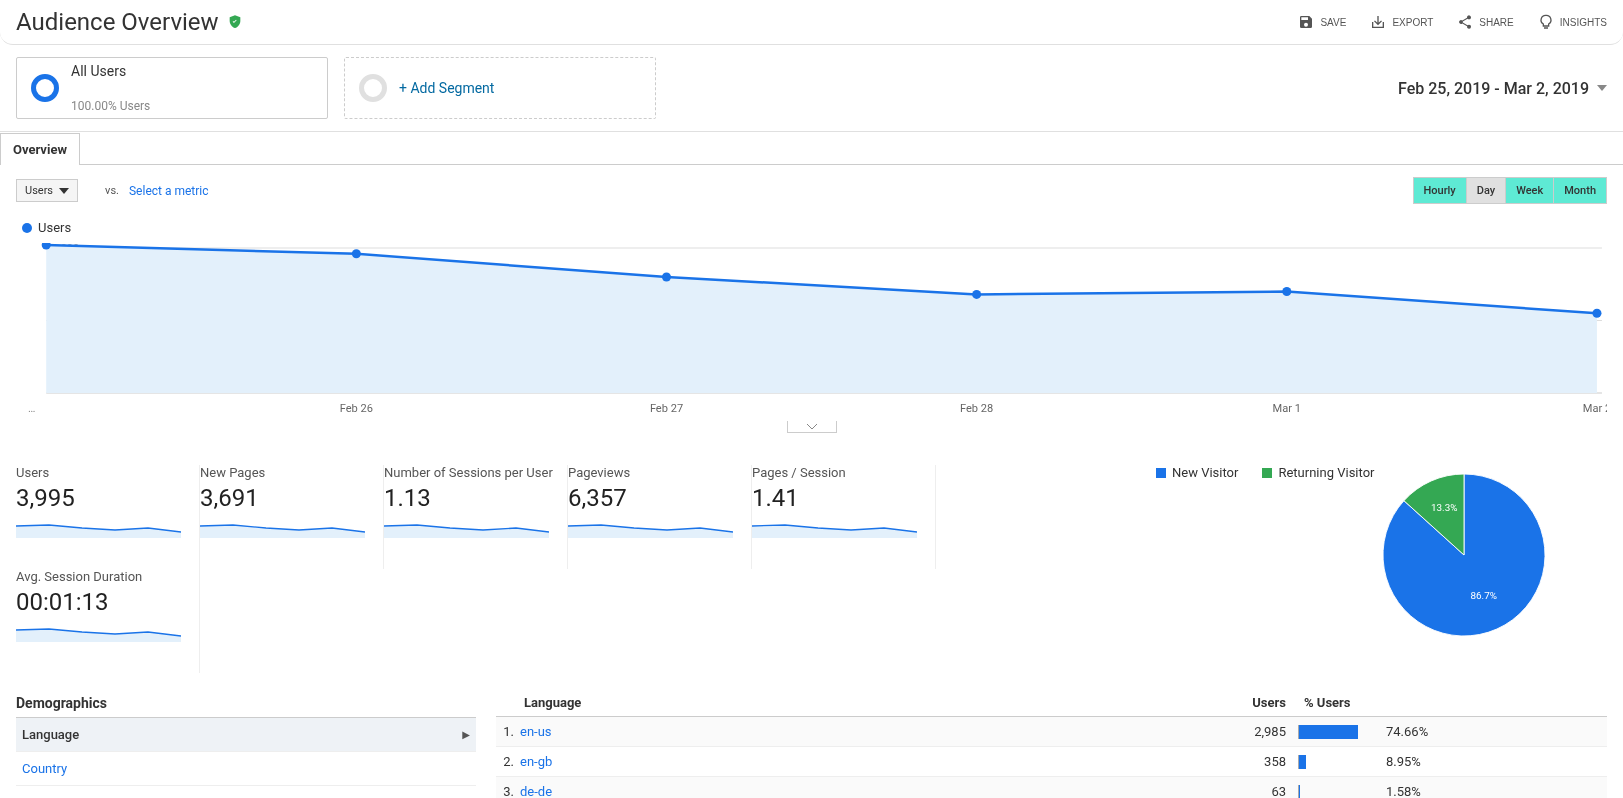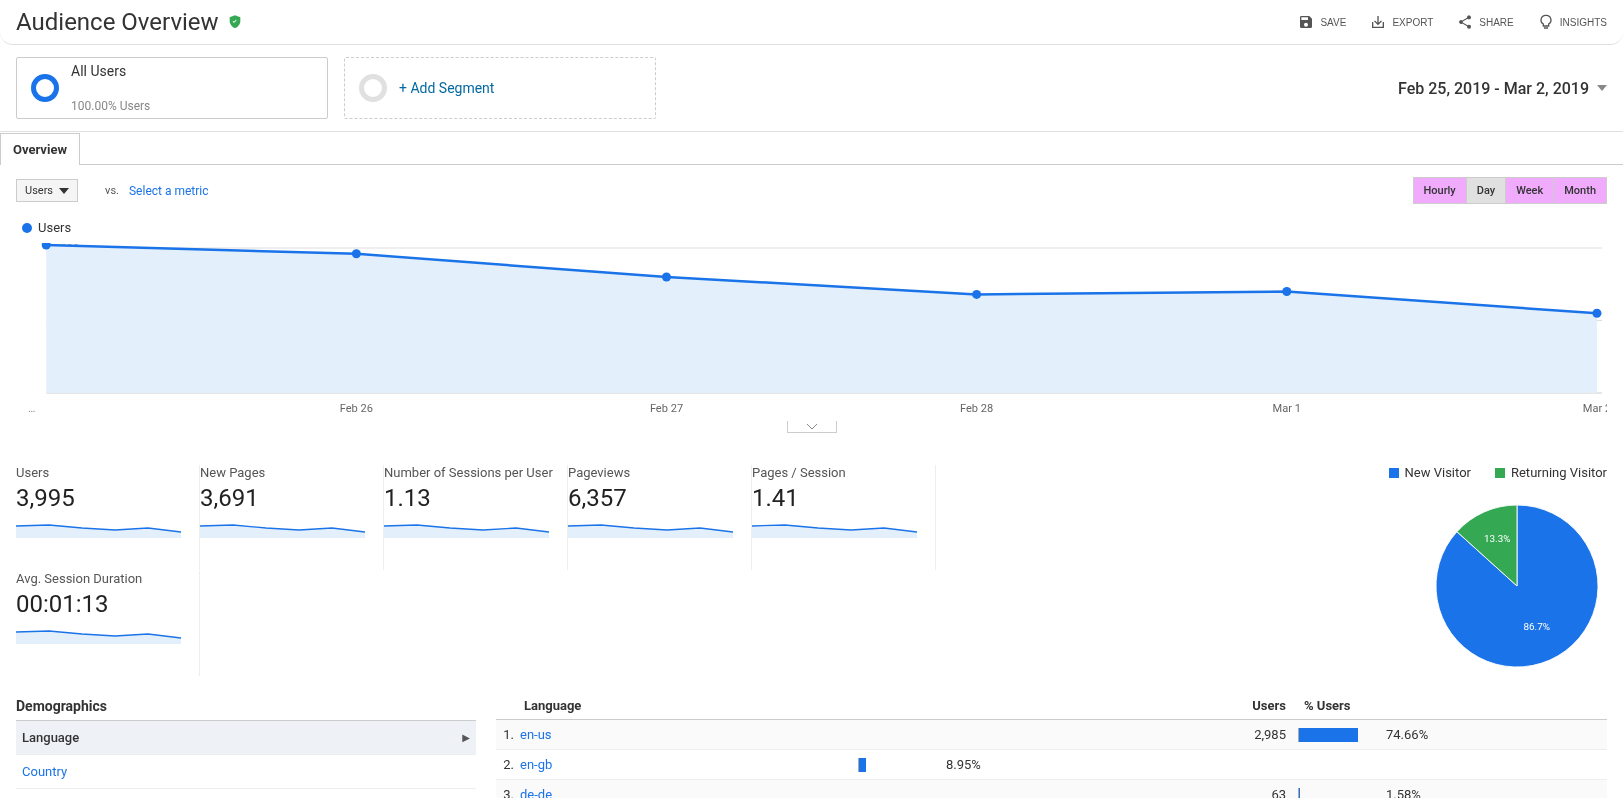--- a/index.html
+++ b/index.html
@@ -25,38 +25,38 @@
   
   .tab-row { border-bottom: 1px solid #ccc; padding-left: 0; }
   .tab { display: inline-block; border: 1px solid #ccc; border-bottom: none; padding: 8px 12px; font-size: 13px; font-weight: 700; background: #fff; position: relative; top: 1px; cursor: pointer; }
   
   .controls-row { display: flex; justify-content: space-between; align-items: center; padding: 12px 16px; }
   .controls-left { display: flex; align-items: center; gap: 10px; }
   .metric-dropdown { border: 1px solid #ccc; background: #f5f5f5; padding: 4px 8px; font-size: 11px; display: flex; align-items: center; gap: 6px; cursor: pointer; }
   .vs-label { font-size: 11px; color: #555; margin-left: 17px; }
   .select-metric { color: #1a73e8; font-size: 12px; cursor: pointer; }
   .granularity { display: flex; border: 1px solid #ccc; }
-  .gran-btn { padding: 6px 10px; font-size: 11px; border-right: 1px solid #ccc; background: #f0abfc; cursor: pointer; font-weight: 500; }
+  .gran-btn { padding: 6px 10px; font-size: 11px; border-right: 1px solid #ccc; background: #5eead4; cursor: pointer; font-weight: 500; }
   .gran-btn:last-child { border-right: none; }
   .gran-btn.active { background: #e0e0e0; }
   
   .chart-section { padding: 0 16px 16px 16px; }
   .chart-legend { display: flex; align-items: center; gap: 6px; padding: 4px 0 8px 6px; font-size: 13px; }
   .legend-dot { width: 10px; height: 10px; background: #1a73e8; border-radius: 50%; }
   .main-chart { width: 100%; height: 175px; }
   .collapse-handle { width: 50px; height: 12px; margin: 0 auto; border: 1px solid #ccc; border-top: none; display: flex; align-items: center; justify-content: center; cursor: pointer; }
   
   .metrics-row { display: flex; padding: 16px; gap: 0; flex-wrap: wrap; }
   .metrics-grid { display: flex; flex-wrap: wrap; width: 1140px; }
   .metric-card { width: 184px; padding: 0 12px 28px 0; border-right: 1px solid #eee; cursor: pointer; }
   .metric-card .label { font-size: 13px; color: #555; margin-bottom: 4px; }
   .metric-card .value { font-size: 24px; color: #222; font-weight: 400; }
   .sparkline { width: 165px; height: 20px; margin-top: 6px; }
   
-  .pie-section { flex: 1; display: flex; flex-direction: column; align-items: flex-end; }
+  .pie-section { flex: 1; display: flex; flex-direction: row; align-items: flex-start; }
   .pie-legend { display: flex; gap: 24px; font-size: 13px; margin-bottom: 16px; }
   .pie-legend-item { display: flex; align-items: center; gap: 6px; }
   .sq { width: 10px; height: 10px; }
   .pie-chart { width: 180px; height: 180px; }
   
   .bottom-section { display: flex; padding: 0 16px 16px 16px; gap: 20px; }
   .demo-col { width: 460px; }
   .demo-header, .system-header { font-size: 14px; font-weight: 700; border-bottom: 1px solid #ccc; padding: 6px 0; }
   .demo-item { padding: 9px 6px; border-bottom: 1px solid #eee; font-size: 13px; cursor: pointer; display: flex; justify-content: space-between; align-items: center; }
   .demo-item.sel { background: #eef2f6; font-weight: 500; }
@@ -287,20 +287,21 @@
       <span class="bar-cell">
         <span class="bar-track">
               <div class="bar-fill" style="width:74.66%"></div>
             </span>
         <span>74.66%</span>
       </span>
         </div>
         <div class="lang-row">
       <span class="idx">2.</span>
       <span class="lang-link">en-gb</span>
+      <span class="users-val">358</span>
       <span class="bar-cell">
         <span class="bar-track">
               <div class="bar-fill" style="width:8.95%"></div>
             </span>
         <span>8.95%</span>
       </span>
         </div>
         <div class="lang-row">
       <span class="idx">3.</span>
       <span class="lang-link">de-de</span>

